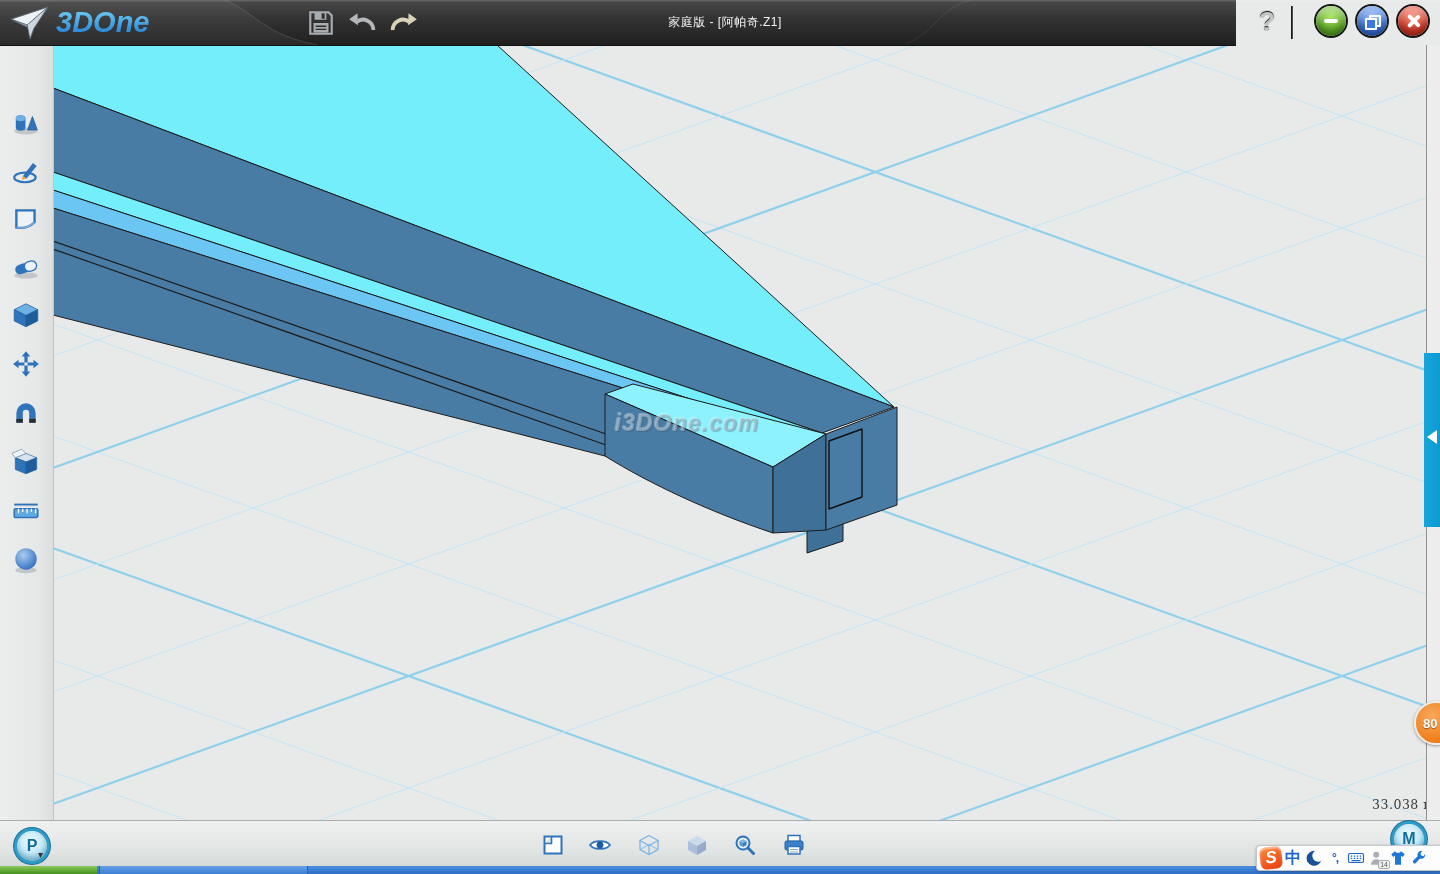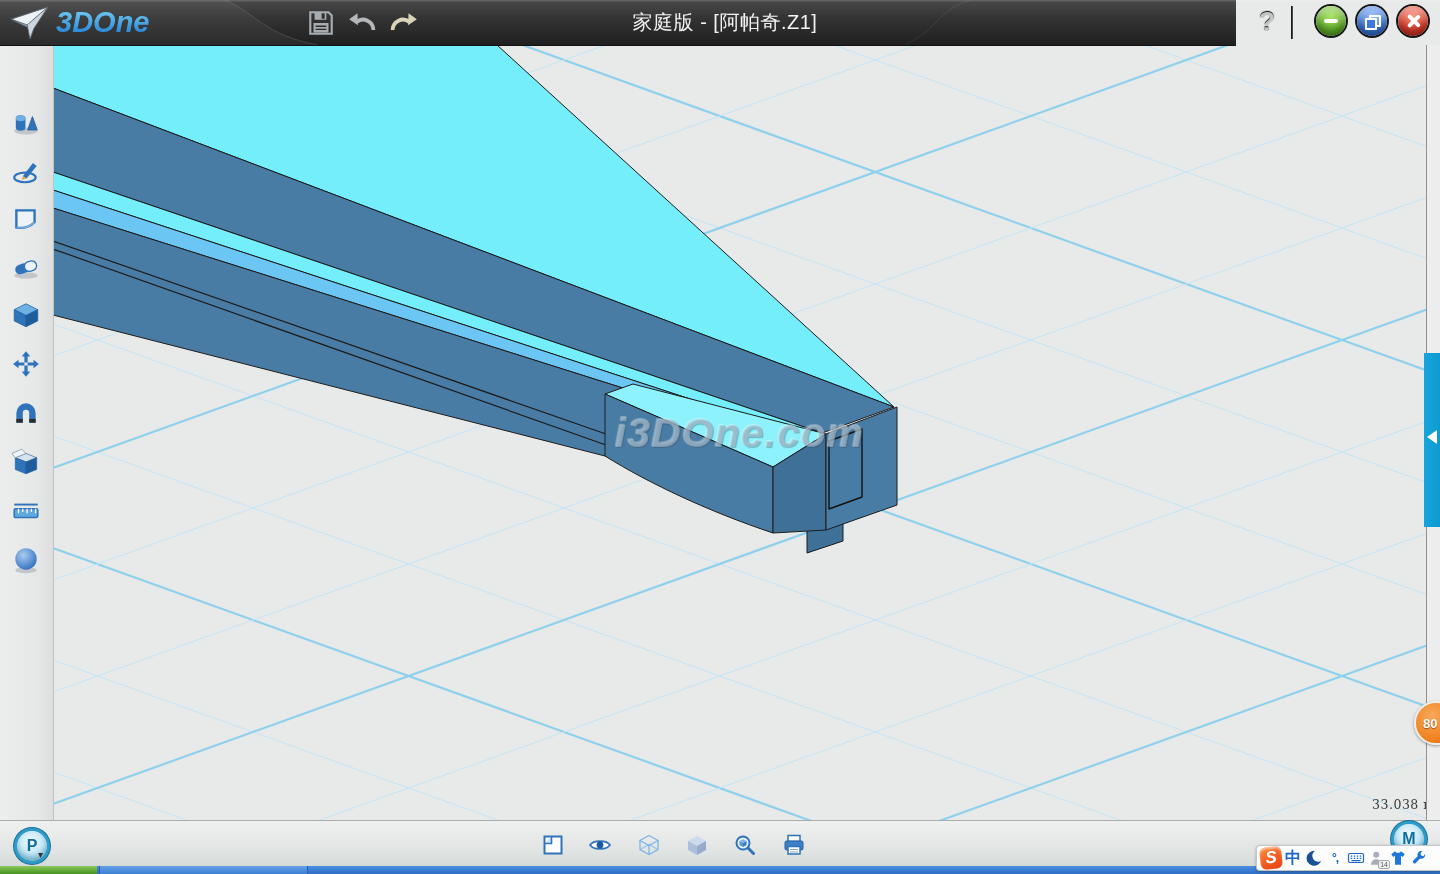--- a/index.html
+++ b/index.html
@@ -11,21 +11,21 @@
   .titlebar{position:absolute;left:0;top:0;width:1236px;height:45px;
     background:linear-gradient(#4a4a4a,#333 40%,#252525 85%,#1f1f1f);
     border-bottom:1px solid #121212;z-index:30;}
   .tb-deco{position:absolute;left:0;top:0;}
   .logo{position:absolute;left:8px;top:5px;width:44px;height:36px;}
   .brand{position:absolute;left:54px;top:5px;}
   .tb-btn{position:absolute;top:7px;width:30px;height:32px;display:flex;
     align-items:center;justify-content:center;cursor:pointer;}
   .win-title{position:absolute;left:560px;top:0;width:330px;height:45px;
     display:flex;align-items:center;justify-content:center;
-    color:#f2f2f2;font-size:20px;letter-spacing:.5px;}
+    color:#f2f2f2;font-size:12px;letter-spacing:.5px;}
   .help{position:absolute;left:1250px;top:2px;width:34px;height:41px;
     color:#c4c4c4;font-size:27px;font-weight:bold;display:flex;
     align-items:center;justify-content:center;
     text-shadow:0 -1px 1px #000;cursor:pointer;}
   .tb-sep{position:absolute;left:1292px;top:6px;width:1px;height:33px;
     background:#4c4c4c;box-shadow:-1px 0 0 #1a1a1a;}
   .winbtn{position:absolute;top:6px;width:30px;height:30px;border-radius:50%;
     box-shadow:0 0 0 2px #161616, inset 0 10px 8px -4px rgba(255,255,255,.45),
                inset 0 -6px 8px rgba(0,0,0,.35);cursor:pointer;
     display:flex;align-items:center;justify-content:center;}
@@ -53,21 +53,21 @@
   .canvas{position:absolute;left:53px;top:45px;width:1373px;height:775px;
     background:var(--canvas-bg,#e8eae9);z-index:5;}
   .scene{position:absolute;left:0;top:0;}
   .face{stroke:#1c1c1c;stroke-width:1;stroke-linejoin:round;}
   .f-cyan{fill:var(--model-cyan);} .f-cyanl{fill:var(--model-cyan-light);}
   .f-sky{fill:var(--model-sky);}
   .f-steel{fill:var(--model-steel);} .f-steeld{fill:var(--model-steel-dark);}
   .groove{stroke:#1c1c1c;stroke-width:1.2;}
   .hole{fill:none;stroke:#111;stroke-width:1.4;stroke-linejoin:round;}
   .watermark{position:absolute;left:562px;top:365px;width:280px;
-    font-size:41px;font-weight:bold;font-style:italic;letter-spacing:1px;
+    font-size:23px;font-weight:bold;font-style:italic;letter-spacing:1px;
     color:rgba(170,192,208,.55);
     text-shadow:1px 1px 1px rgba(50,75,95,.35),-1px -1px 1px rgba(255,255,255,.35);
     pointer-events:none;}
   .measure{position:absolute;left:1255px;top:752px;width:140px;text-align:right;
     font-family:"DejaVu Serif",serif;font-size:12.5px;color:#3a3a3a;letter-spacing:.5px;}
 
   
   .gutter{position:absolute;left:1426px;top:45px;width:14px;height:775px;
     background:#ecedec;border-left:1px solid #8f9291;z-index:6;}
   .flytab{position:absolute;left:1424px;top:353px;width:16px;height:174px;

